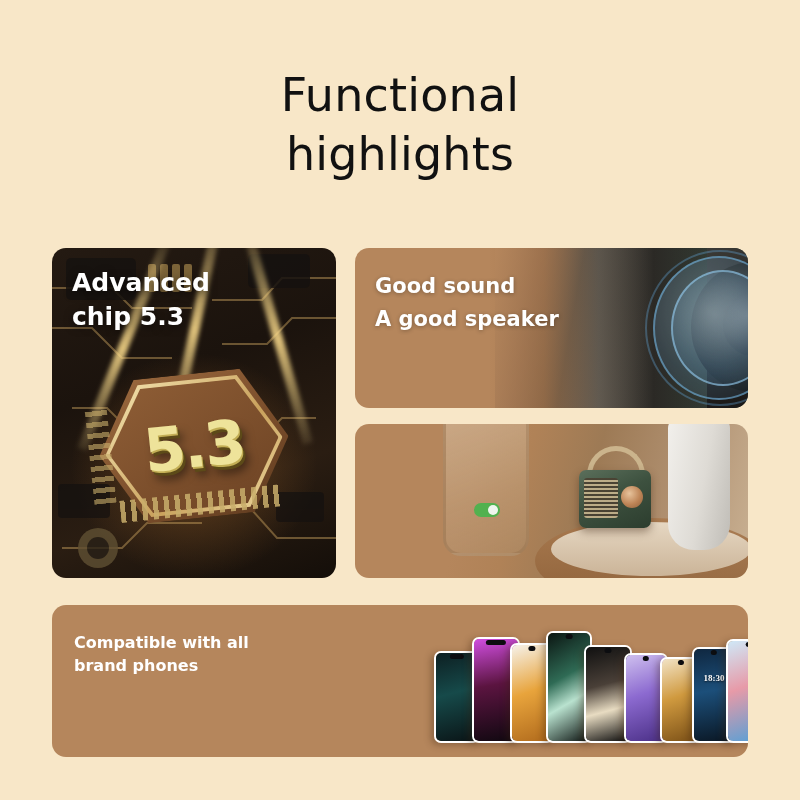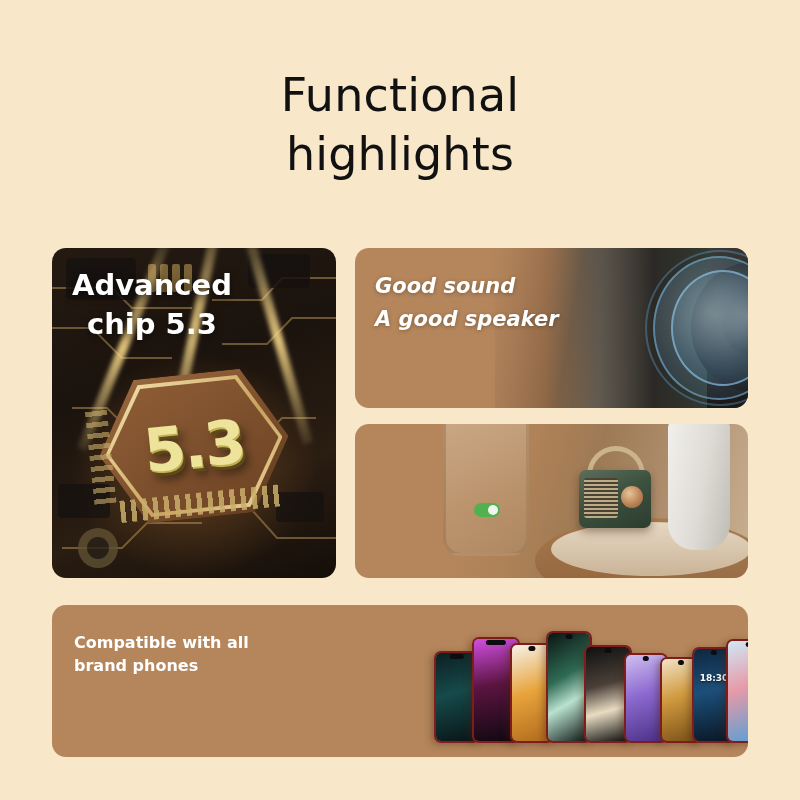--- a/index.html
+++ b/index.html
@@ -112,22 +112,22 @@
       #c9ae6b 0px, #c9ae6b 5px, transparent 5px, transparent 11px);
     opacity: 0.6;
   }
   .glow-beam {
     position: absolute;
     width: 10px; height: 240px;
     background: linear-gradient(180deg, rgba(255,225,150,0) 0%, rgba(255,222,140,0.85) 55%, rgba(255,230,160,0.1) 100%);
     filter: blur(2px);
   }
 
-  #card-chip .card-text { left: 20px; top: 18px; font-size: 29px; line-height: 1.36;
-    text-shadow: 0 2px 8px rgba(0,0,0,0.55); text-align: center; }
+  #card-chip .card-text { left: 20px; top: 18px; font-size: 25px; line-height: 1.36;
+    text-shadow: 0 2px 8px rgba(0,0,0,0.55); }
 
   
   #card-sound {
     left: 355px; top: 248px;
     width: 393px; height: 160px;
     background: linear-gradient(90deg, #b5865c 0%, #b5865c 34%, #a9794f 48%, #6a6257 62%, #2c2a26 76%, #38473c 100%);
   }
   .spk-photo {
     position: absolute;
     left: 140px; top: 0; right: 0; bottom: 0;
@@ -156,21 +156,21 @@
     border-radius: 50%;
     border: 2px solid rgba(120,190,235,0.55);
     background: radial-gradient(circle at 42% 38%, rgba(190,225,245,0.30) 0%, rgba(110,175,225,0.18) 55%, rgba(70,140,200,0.05) 100%);
     filter: blur(0.4px);
   }
   .wave.w1 { left: 158px; top: 8px;  width: 132px; height: 144px; }
   .wave.w2 { left: 176px; top: 22px; width: 104px; height: 116px; border-color: rgba(150,205,240,0.6); }
   .wave.w3 { left: 150px; top: 2px;  width: 150px; height: 156px; border-color: rgba(100,170,220,0.35); background: none; }
 
   #card-sound .card-text { left: 20px; top: 22px; font-size: 21px; line-height: 1.55;
-    text-shadow: 0 1px 4px rgba(0,0,0,0.30); font-style: italic; }
+    text-shadow: 0 1px 4px rgba(0,0,0,0.30); }
 
   
   #card-bt {
     left: 355px; top: 424px;
     width: 393px; height: 154px;
     background: linear-gradient(105deg, #b5865c 0%, #b5865c 30%, #b08257 42%, #9d7a55 58%, #b09070 78%, #c9b193 100%);
   }
   .bt-scene { position: absolute; inset: 0; }
   .bt-phone {
     position: absolute;
@@ -248,23 +248,24 @@
 
   .phones {
     position: absolute;
     left: 382px; top: 14px;
     width: 300px; height: 124px;
   }
   .phone {
     position: absolute;
     bottom: 0;
     border-radius: 7px;
-    border: 2px solid #7f1d1d;
+    border: 2px solid #ffffff;
     overflow: hidden;
     box-shadow: -3px 2px 7px rgba(60,35,15,0.35);
+    font-family: Liberation Serif, serif;
   }
   .phone .scr { position: absolute; inset: 0; }
   .phone .nch {
     position: absolute; left: 50%; top: 1px; transform: translateX(-50%);
     width: 34%; height: 5px; background: #0c0d10; border-radius: 4px;
   }
   .phone-time {
     position: absolute; left: 50%; top: 26%;
     transform: translateX(-50%);
     color: #ffffff; font-size: 9px; font-weight: 700;

